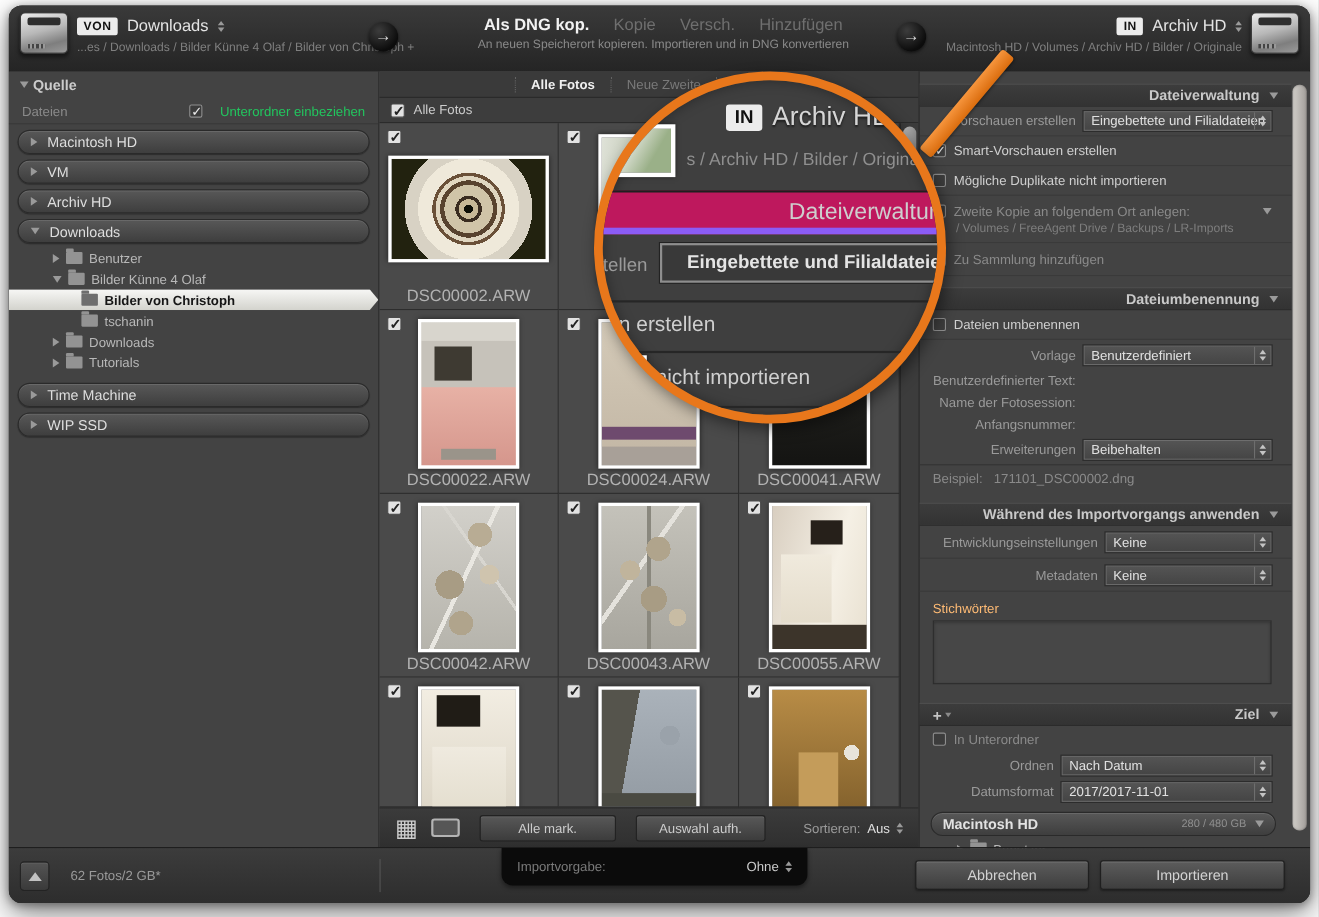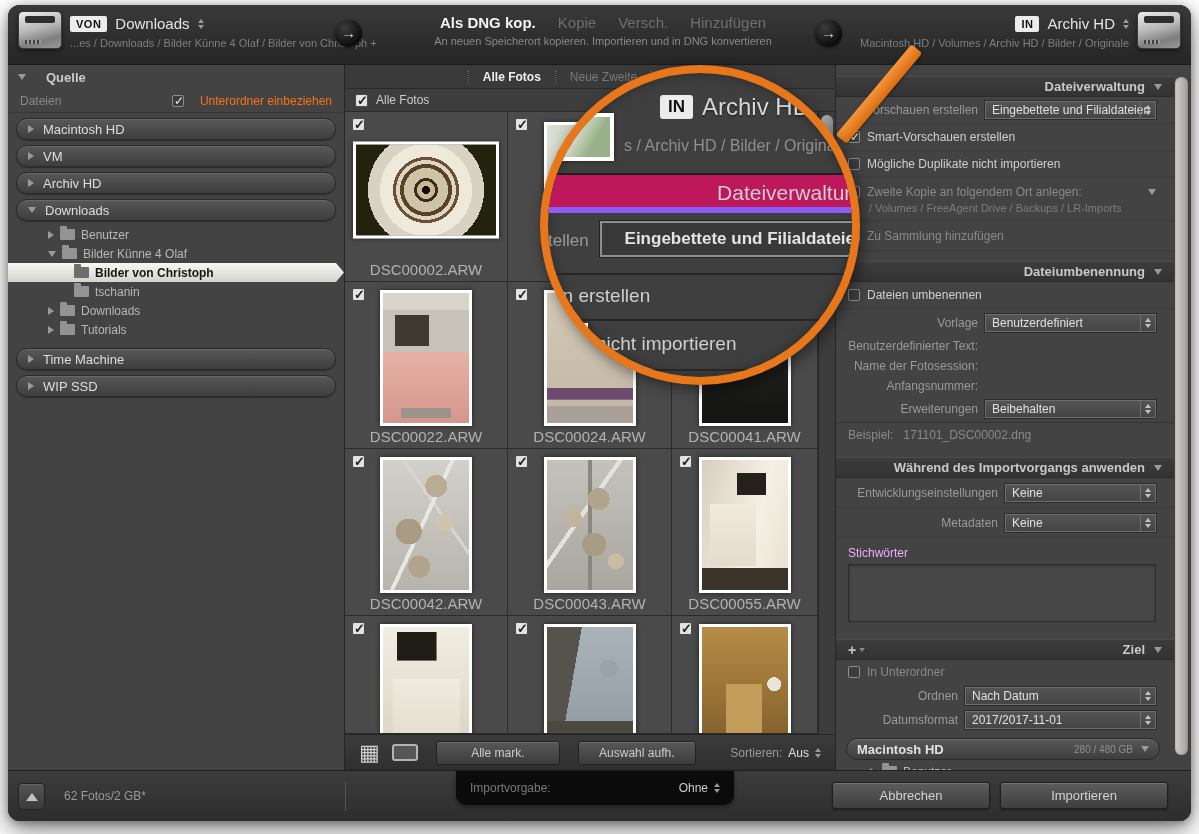--- a/index.html
+++ b/index.html
@@ -49,25 +49,25 @@
         border-radius:2px; position:relative; flex:none; }
   .cb.checked::after { content:"✓"; position:absolute; left:1px; top:-2px; color:#ececec; font-size:12px; }
   .cb-light { display:inline-block; width:13px; height:13px; background:#e2e2e2; border:1px solid #4a4a4a;
         border-radius:2px; position:relative; flex:none; }
   .cb-light.checked::after { content:"✓"; position:absolute; left:1px; top:-2px; color:#222; font-size:13px; font-weight:bold; }
   .dim { color:#8a8a8a; }
 
   
   .left-panel { position:absolute; left:0; top:60px; width:337px; height:705px; background:#434343;
                 border-right:1px solid #262626; }
-  .lp-header { height:24px; display:flex; align-items:center; gap:20px; padding:0 10px;
+  .lp-header { height:24px; display:flex; align-items:center; gap:4px; padding:0 10px;
                color:#cccccc; font-size:13px; font-weight:bold; }
   .lp-files-row { height:24px; display:flex; align-items:center; justify-content:space-between;
                   padding:0 12px; font-size:12px; border-bottom:1px solid #383838; }
-  .cb-row { display:flex; align-items:center; gap:16px; color:#f97316; }
+  .cb-row { display:flex; align-items:center; gap:16px; color:#22c55e; }
   .vol { height:22px; margin:5px 8px 0 8px; border-radius:11px; border:1px solid #2a2a2a;
          background:linear-gradient(#585858,#3e3e3e); display:flex; align-items:center; gap:9px;
          padding:0 11px; color:#dedede; font-size:13px;
          box-shadow:inset 0 1px 0 rgba(255,255,255,.1), 0 1px 1px rgba(0,0,0,.35); }
   .trow { height:19px; display:flex; align-items:center; gap:6px; font-size:12px; color:#b8b8b8; }
   .ind1 { padding-left:40px; } .ind2 { padding-left:66px; }
   .trow.selected { background:linear-gradient(#f7f7f5,#d3d3cd); color:#161616; font-weight:bold;
                    clip-path:polygon(0 0, calc(100% - 8px) 0, 100% 50%, calc(100% - 8px) 100%, 0 100%); }
   .folder { display:inline-block; width:15px; height:11px; background:#939393; border-radius:1px;
             position:relative; flex:none; }
@@ -183,21 +183,21 @@
   .combo { flex:1; height:18px; position:relative; border:1px solid #6e6e6e; outline:1px solid #2c2c2c;
            background:linear-gradient(#545454,#454545); color:#e0e0e0; display:flex; align-items:center;
            padding:0 22px 0 6px; font-size:12px; white-space:nowrap; overflow:hidden; }
   .combo .arr { position:absolute; right:0; top:0; bottom:0; width:15px; border-left:1px solid #6e6e6e;
            display:flex; flex-direction:column; align-items:center; justify-content:center; gap:2px; }
   .combo .arr i { display:block; width:0; height:0; border-left:3px solid transparent; border-right:3px solid transparent; }
   .combo .arr .u { border-bottom:4px solid #c4c4c4; }
   .combo .arr .d { border-top:4px solid #c4c4c4; }
   .rp-sub { padding:0 18px 6px 33px; color:#7d7d7d; font-size:11px; border-bottom:1px solid #3a3a3a; margin-top:-6px; }
   .rp-chevron { margin-left:auto; }
-  .kw-label { padding:8px 12px 4px 12px; color:#f0abfc; }
+  .kw-label { padding:8px 12px 4px 12px; color:#fdba74; }
   .kw-box { margin:0 18px 10px 12px; height:58px; width:308px; background:#474747; border:1px solid #2c2c2c;
             resize:none; box-shadow:inset 0 1px 3px rgba(0,0,0,.3); }
   .rp-vol { height:22px; margin:6px 14px 2px 10px; border-radius:11px; border:1px solid #2a2a2a;
             background:linear-gradient(#585858,#3e3e3e); display:flex; align-items:center; gap:8px;
             padding:0 10px; color:#e2e2e2; font-size:13px; font-weight:bold;
             box-shadow:inset 0 1px 0 rgba(255,255,255,.1); }
   .rp-vol .space { margin-left:auto; color:#8f8f8f; font-size:10px; font-weight:normal; }
   .rp-tree { height:19px; display:flex; align-items:center; gap:6px; padding-left:34px; color:#b8b8b8; }
   .rp-scroll { position:absolute; right:3px; top:12px; width:13px; height:678px; border-radius:6px;
                background:linear-gradient(90deg,#d2cfca,#a29e9a); box-shadow:inset 0 0 2px rgba(0,0,0,.4); }

